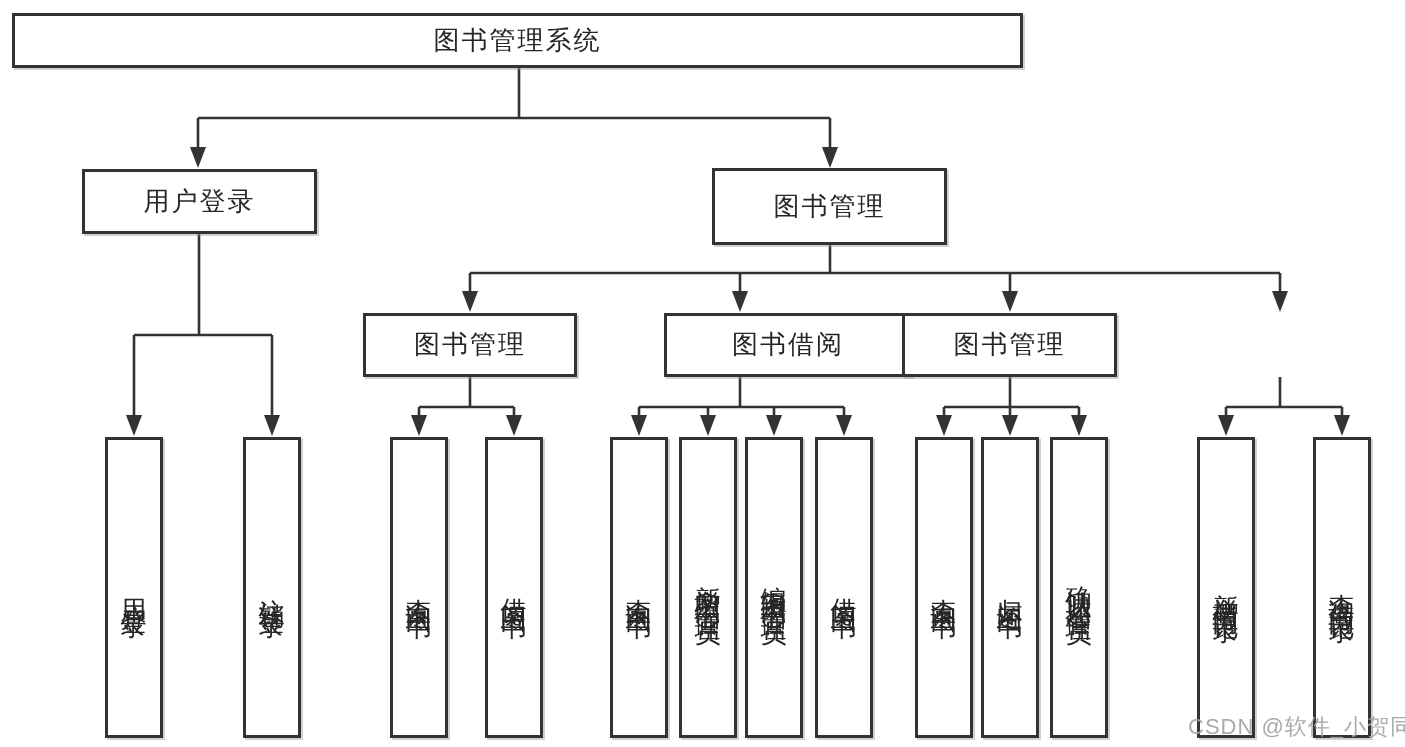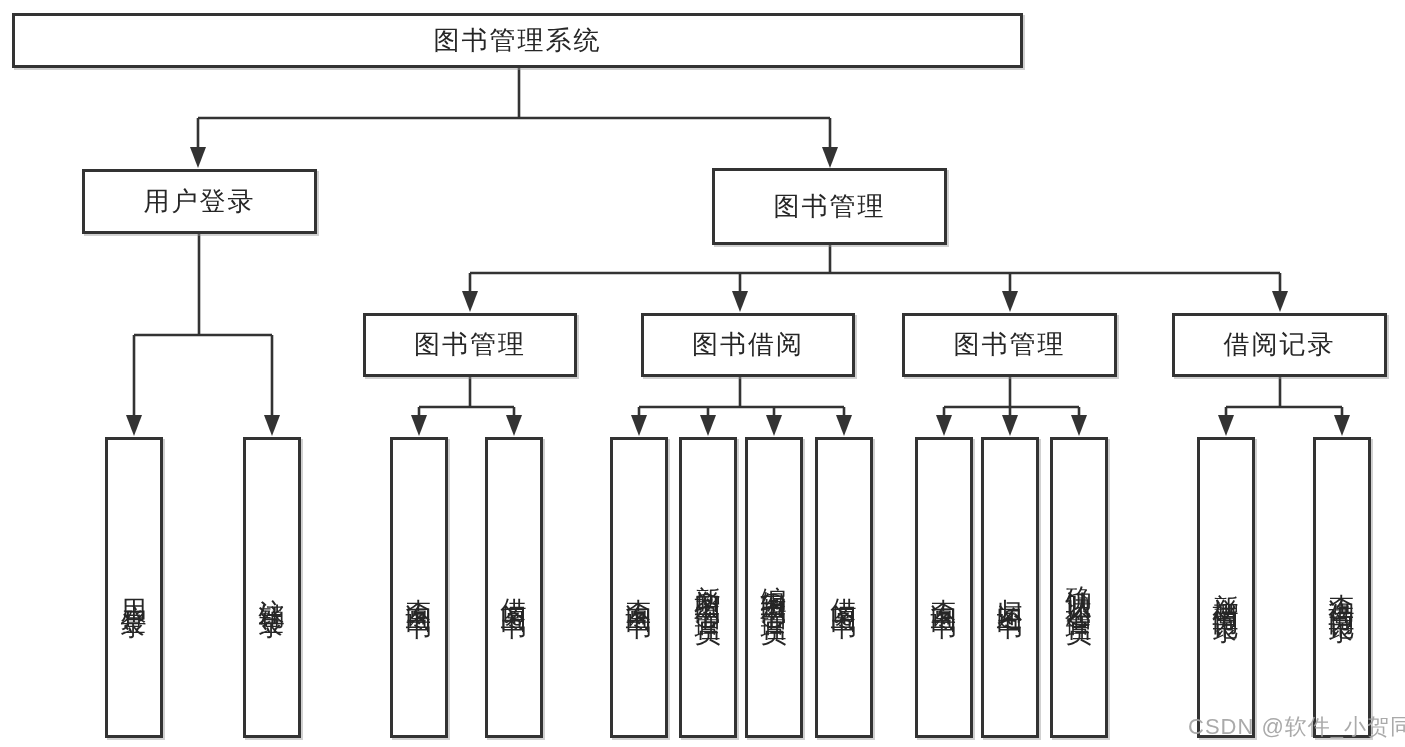--- a/index.html
+++ b/index.html
@@ -131,28 +131,25 @@
   <div class="box h" style="left:82px;top:169px;width:235px;height:65px">
     <span>用户登录</span>
   </div>
   <div class="box h" style="left:712px;top:168px;width:235px;height:77px">
     <span>图书管理</span>
   </div>
 
   <div class="box h" style="left:363px;top:313px;width:214px;height:64px">
     <span>图书管理</span>
   </div>
-  <div class="box h" style="left:641px;top:313px;width:214px;height:64px">
+  <div class="box h" style="left:664px;top:313px;width:248px;height:64px">
     <span>图书借阅</span>
   </div>
   <div class="box h" style="left:902px;top:313px;width:215px;height:64px">
     <span>图书管理</span>
-  </div>
-  <div class="box h" style="left:1172px;top:313px;width:215px;height:64px">
-    <span>借阅记录</span>
   </div>
 
   <div class="box v" style="left:105px;top:437px;width:58px;height:301px">
     <span>用户登录</span>
   </div>
   <div class="box v" style="left:243px;top:437px;width:58px;height:301px">
     <span>注销登录</span>
   </div>
 
   <div class="box v" style="left:390px;top:437px;width:58px;height:301px">

